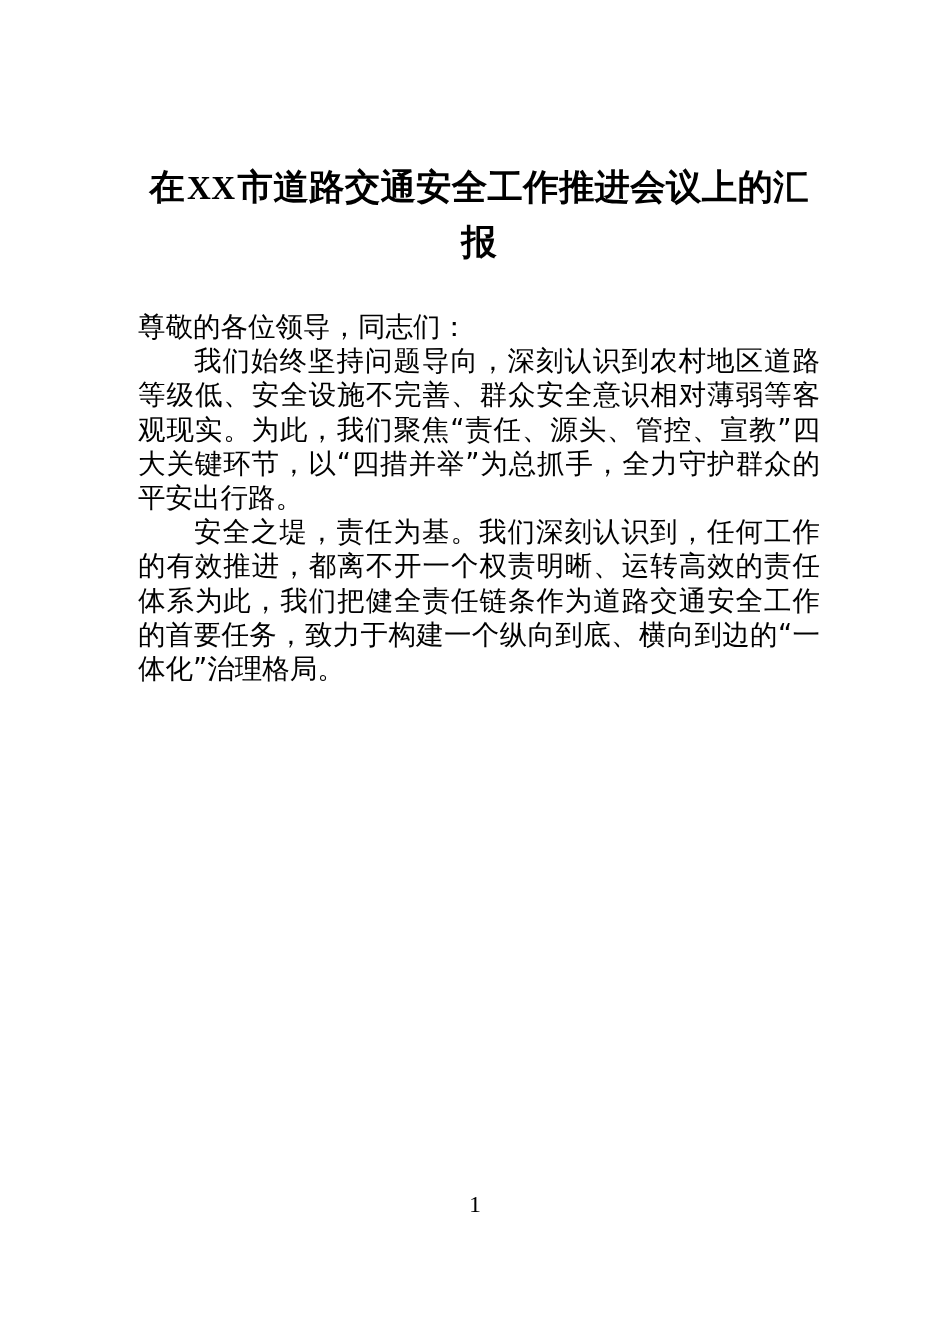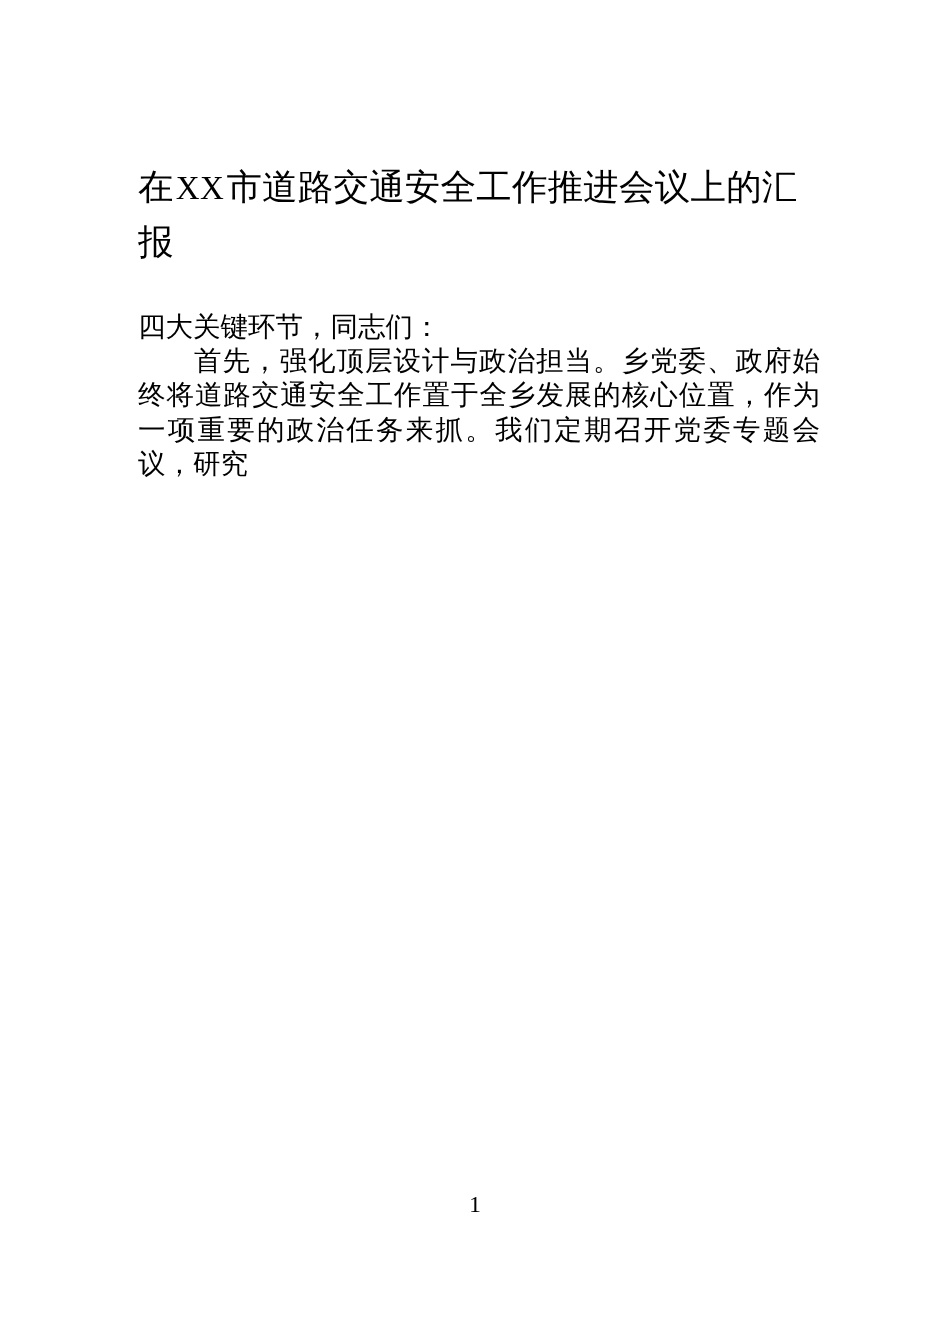--- a/index.html
+++ b/index.html
@@ -23,22 +23,22 @@
     left: 138px;
     top: 160px;
     width: 682px;
   }
 
   
   .doc-title {
     font-family: "DejaVu Sans", "Liberation Sans", sans-serif;
     font-size: 35.5px;
     line-height: 54px;
-    font-weight: 400;
-    text-align: left;
+    font-weight: 700;
+    text-align: center;
     letter-spacing: 0.2px;
     margin: 0 0 16px 0;
     word-break: break-all;
   }
   .doc-title .latin {
     font-family: "Liberation Serif", "DejaVu Serif", serif;
     font-size: 33px;
     letter-spacing: 0.5px;
     padding: 0 2px;
   }
@@ -87,23 +87,24 @@
 </head>
 <body>
 
 <div class="page">
 
   <div class="content">
 
     <h1 class="doc-title">在<span class="latin">XX</span>市道路交通安全工作推进会议上的汇报</h1>
 
     <div class="body-block">
-      <p class="para">四大关键环节，同志们：</p>
+      <p class="para">尊敬的各位领导，同志们：</p>
       <div>
-          <p class="para indent">首先，强化顶层设计与政治担当。乡党委、政府始终将道路交通安全工作置于全乡发展的核心位置，作为一项重要的政治任务来抓。我们定期召开党委专题会议，研究</p>
+          <p class="para indent">我们始终坚持问题导向，深刻认识到农村地区道路等级低、安全设施不完善、群众安全意识相对薄弱等客观现实。为此，我们聚焦“责任、源头、管控、宣教”四大关键环节，以“四措并举”为总抓手，全力守护群众的平安出行路。</p>
+          <p class="para indent">安全之堤，责任为基。我们深刻认识到，任何工作的有效推进，都离不开一个权责明晰、运转高效的责任体系为此，我们把健全责任链条作为道路交通安全工作的首要任务，致力于构建一个纵向到底、横向到边的“一体化”治理格局。</p>
         </div>
     </div>
 
   </div>
 
   <div class="page-number">1</div>
 
 </div>
 
 </body></html>

